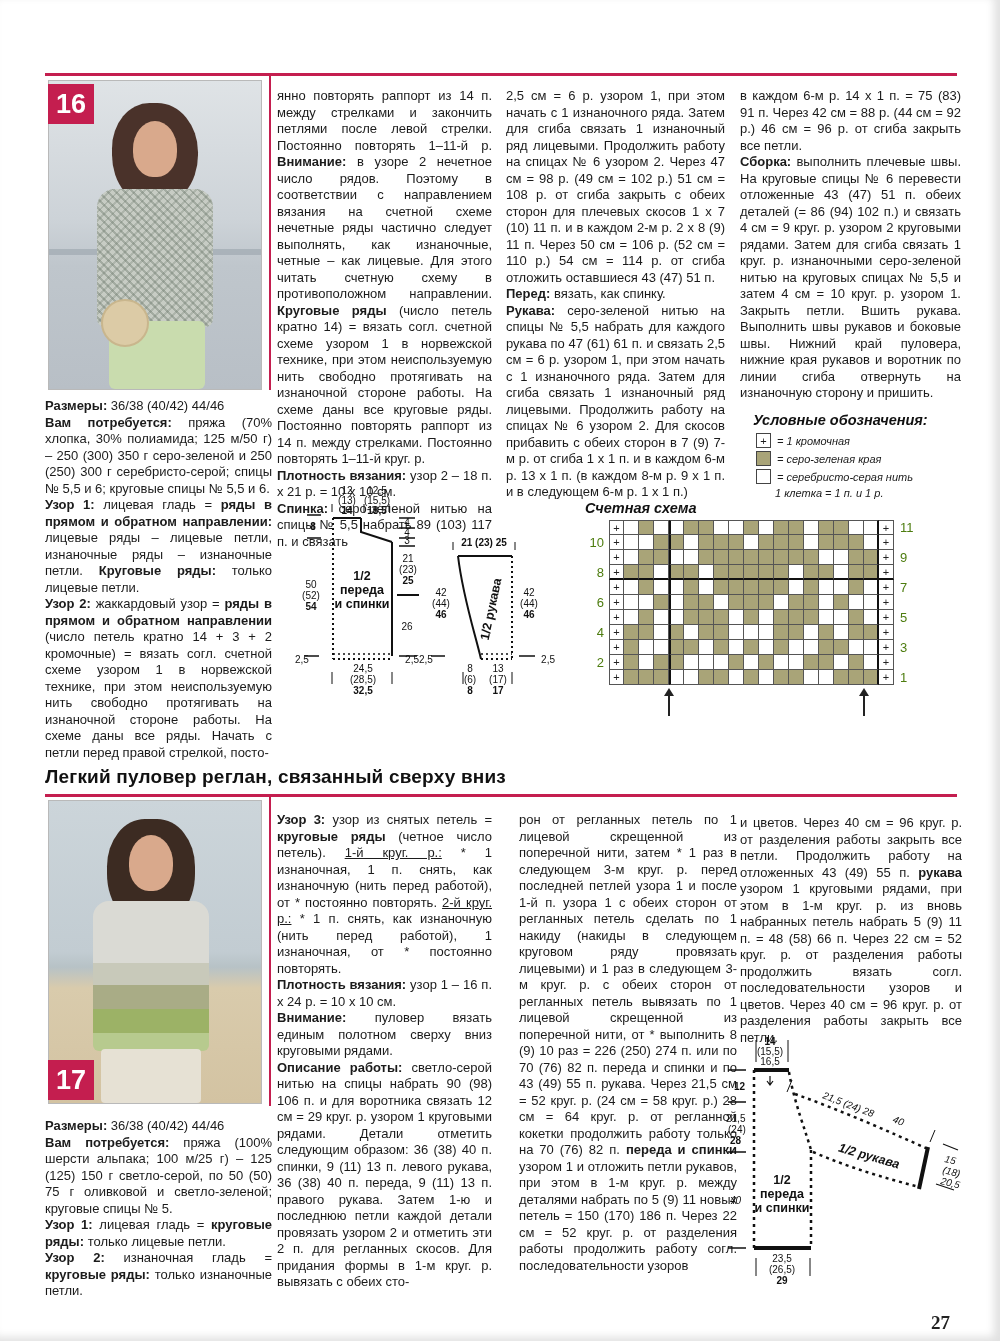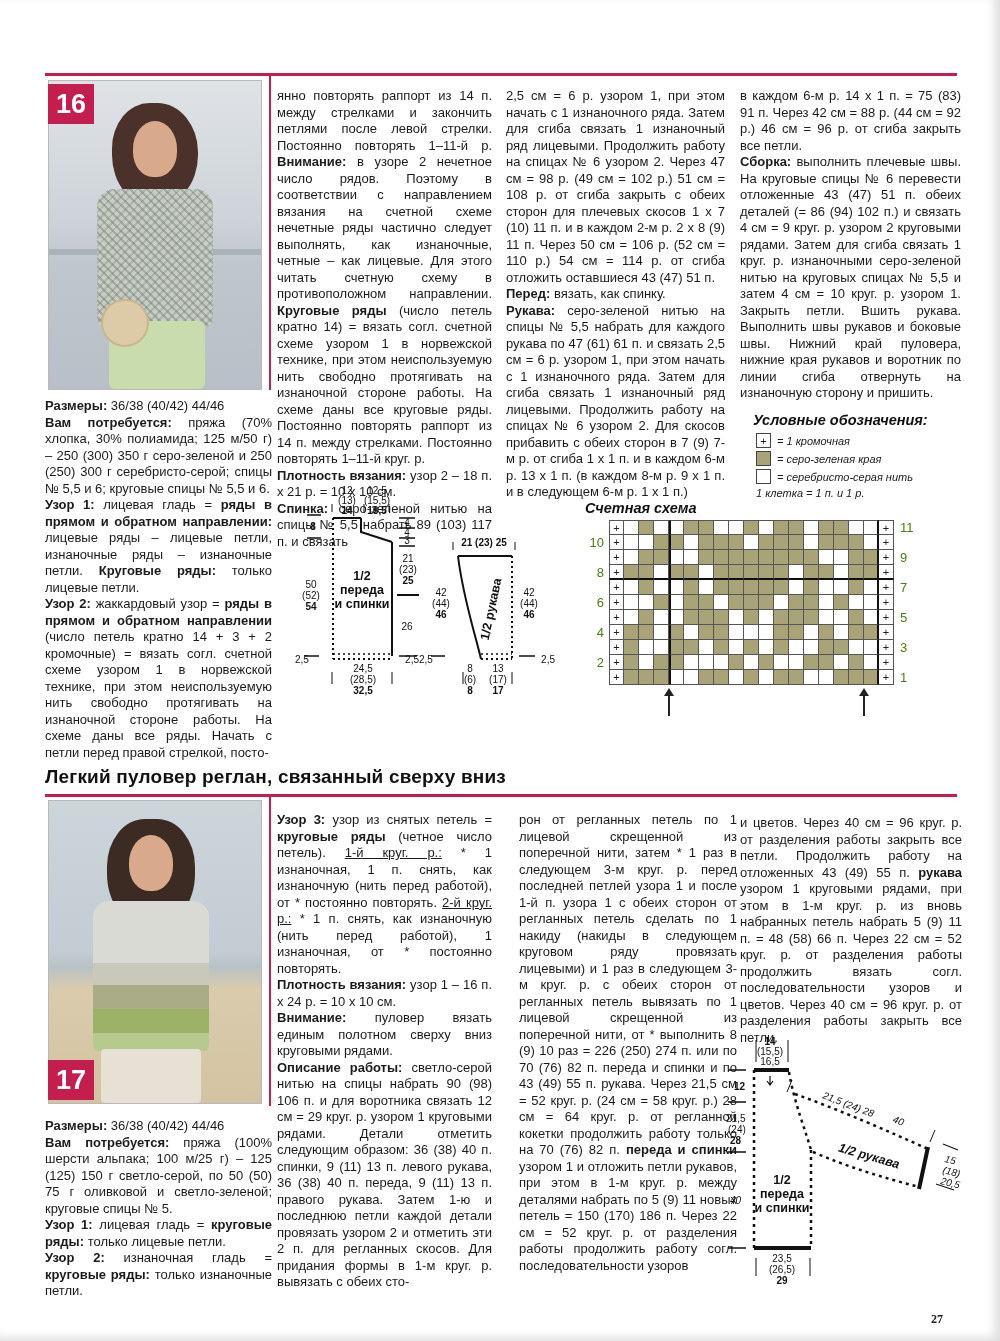--- a/index.html
+++ b/index.html
@@ -33,21 +33,21 @@
   #chart-grid .thick-b{border-bottom:2px solid #111;}
   #chart-grid .num{display:flex;align-items:center;font-size:13px;color:#4d7c0f;}
   #chart-grid .num.left{justify-content:flex-end;padding-right:5px;}
   #chart-grid .num.right{justify-content:flex-start;padding-left:6px;}
   .arrow{position:absolute;width:0;height:0;border-left:5px solid transparent;border-right:5px solid transparent;
          border-bottom:8px solid #222;}
   .arrow-stem{position:absolute;width:1.5px;height:22px;background:#222;}
   .schem text{font-size:10px;fill:#111;}
   .schem .lab{font-size:12.5px;font-weight:bold;}
   .pagenum{position:absolute;font-family:"Liberation Serif","DejaVu Serif",serif;
-           font-size:12px;font-weight:bold;color:#222;}
+           font-size:19px;font-weight:bold;color:#222;}
   
   .ph-abs{position:absolute;}
 </style>
 </head>
 <body>
 
 <div id="page">
 
   <div class="rule" style="left:45px;top:73px;width:912px;"></div>
   <div class="vrule" style="left:269px;top:73px;height:317px;"></div>
@@ -92,21 +92,21 @@
       <span>= 1 кромочная</span>
     </div>
     <div class="li">
       <div class="sym olive"></div>
       <span>= серо-зеленая края</span>
     </div>
     <div class="li">
       <div class="sym plain"></div>
       <span>= серебристо-серая нить</span>
     </div>
-    <div style="">1 клетка = 1 п. и 1 р.</div>
+    <div style="margin-left:19px;">1 клетка = 1 п. и 1 р.</div>
   </div>
 
   <svg class="schem" style="position:absolute;left:285px;top:478px;" width="300" height="228" viewBox="0 0 300 228">
 
     <path d="M48,40 L76,40" stroke="#111" stroke-width="2" fill="none"></path>
     <path d="M76,40 L76,54 L107,64" stroke="#111" stroke-width="2" fill="none"></path>
     <path d="M107,64 L107,178" stroke="#111" stroke-width="2" fill="none"></path>
     <path d="M48,40 L48,181" stroke="#111" stroke-width="2" stroke-dasharray="2,3" fill="none"></path>
     <path d="M48,181 L107,181" stroke="#111" stroke-width="2" stroke-dasharray="2,3" fill="none"></path>
     <path d="M48,176 L107,176" stroke="#111" stroke-width="1.5" stroke-dasharray="2,3" fill="none"></path>

